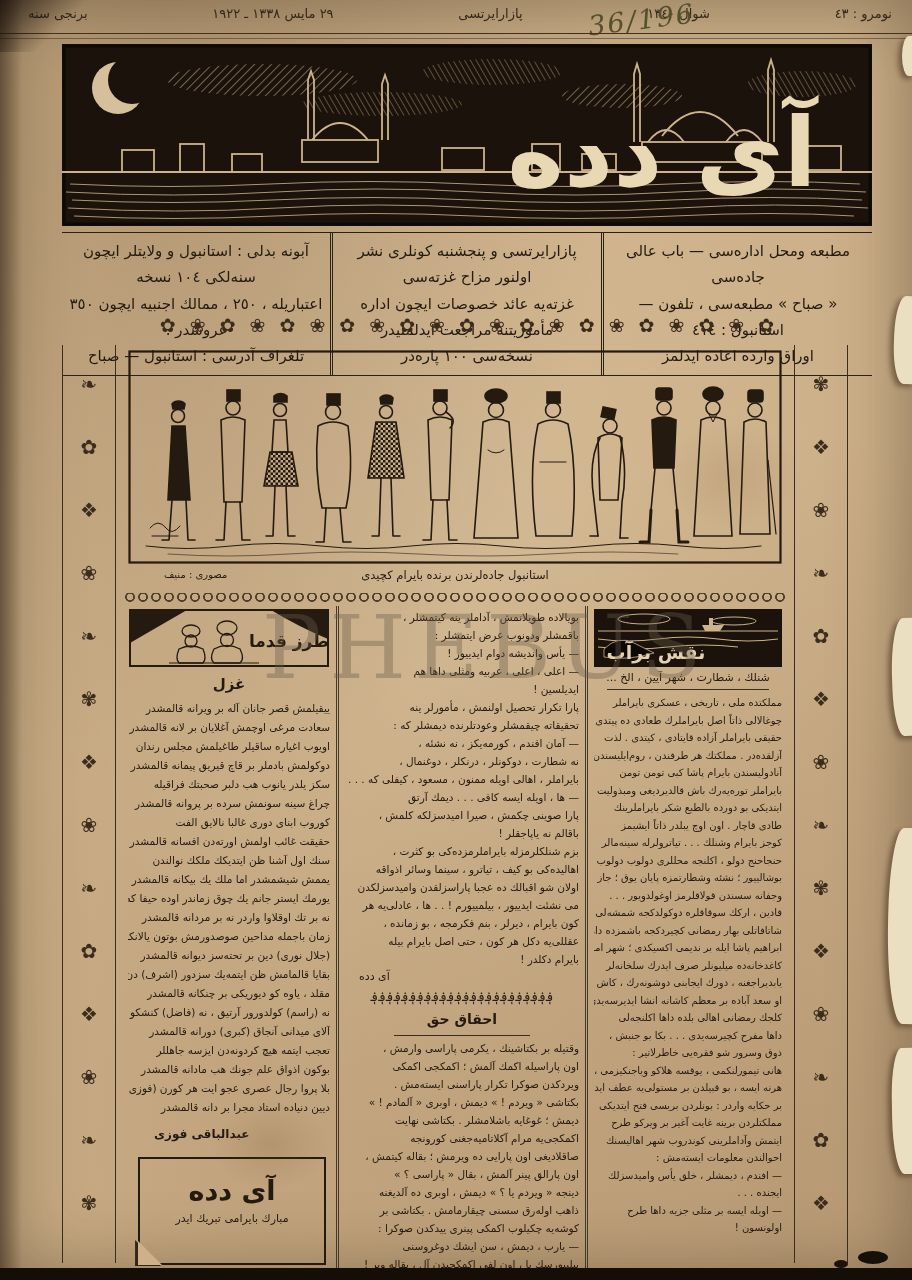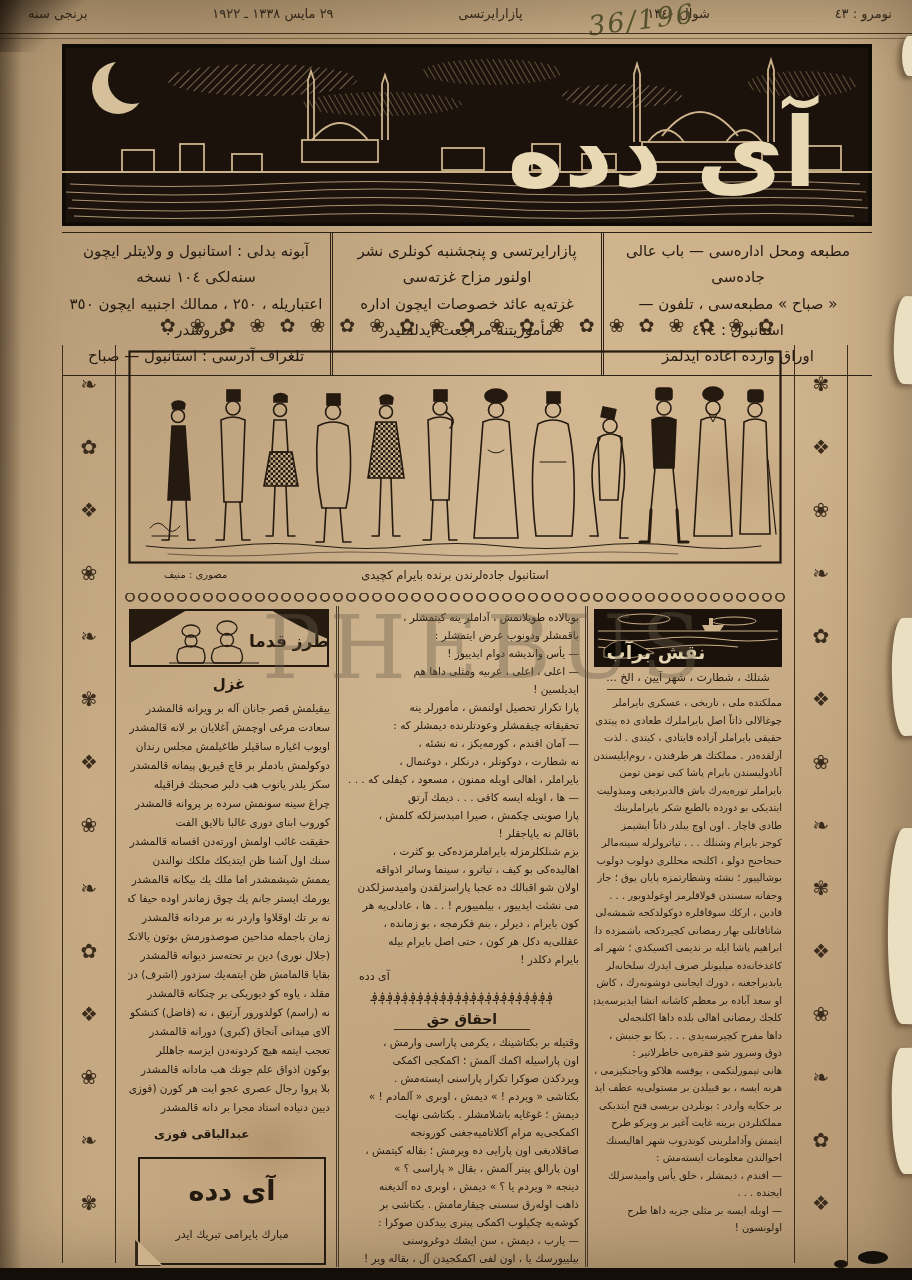--- a/index.html
+++ b/index.html
@@ -52,31 +52,31 @@
   .col-right{width:200px;}
   .col-middle{width:284px;border-right:3px double #463828;border-left:3px double #463828;}
   .col-left{width:214px;}
   .line{direction:rtl;white-space:nowrap;overflow:hidden;text-align:right;}
   .col-right .line{font-size:10px;line-height:17.5px;}
   .col-middle .line{font-size:10.5px;line-height:18px;}
   .poem-line{font-size:10.5px;line-height:19px;}
   .subtitle{direction:rtl;text-align:center;font-size:11px;margin-top:2px;white-space:nowrap;overflow:hidden;}
   .thin-rule{border-top:1px solid #3b2c1c;width:86%;margin:5px auto 4px;}
   .sub-heading{direction:rtl;text-align:center;font-weight:bold;font-size:14px;margin:4px auto 3px;
-    border-bottom:1px solid #3b2c1c;width:58%;padding-bottom:2px;}
+    border-bottom:1px solid #3b2c1c;width:58%;padding-bottom:8px;}
   .poem-title{direction:rtl;text-align:center;font-weight:bold;font-size:15px;margin:8px 0 6px;}
   .signature-mid{direction:rtl;text-align:left;font-size:11px;padding-left:14px;margin-top:2px;}
   .signature-left{direction:rtl;text-align:left;font-size:12px;font-weight:bold;padding-left:26px;margin-top:10px;}
   .ornament-row{text-align:center;font-size:13px;letter-spacing:2px;color:#241a10;line-height:20px;margin-top:4px;
     white-space:nowrap;overflow:hidden;}
   .col-header-box{margin:1px auto 4px;display:block;}
   
   .ad-box{position:relative;margin:16px 4px 0 10px;border:2px solid #241a10;height:104px;text-align:center;direction:rtl;}
   .ad-title{font-size:27px;font-weight:bold;margin-top:16px;}
-  .ad-line{font-size:11px;margin-top:22px;}
+  .ad-line{font-size:11px;margin-top:6px;}
   .fold{position:absolute;bottom:-2px;left:-2px;width:0;height:0;
     border-bottom:24px solid #cdb18a;border-right:24px solid transparent;}
   .fold-line{position:absolute;bottom:-2px;left:-2px;width:0;height:0;
     border-bottom:24px solid #241a10;border-right:24px solid transparent;transform:translate(-2px,0) scale(1.08);opacity:.9;}
   
   .watermark{position:absolute;top:596px;left:262px;font-family:"DejaVu Serif",serif;
     font-size:88px;letter-spacing:8px;color:rgba(105,92,74,.38);z-index:60;pointer-events:none;font-weight:normal;}
   
   .bottom-strip{position:absolute;bottom:0;left:0;width:100%;height:12px;background:#140e08;z-index:70;}
   .ink-blob{position:absolute;right:24px;bottom:16px;width:30px;height:13px;background:#15100a;border-radius:50%;z-index:71;}
@@ -173,20 +173,21 @@
 
   <div class="info-row">
     <div class="info-box rtl">
         <div class="info-line">مطبعه ومحل اداره‌سی — باب عالی جاده‌سی</div>
         <div class="info-line">« صباح » مطبعه‌سی ، تلفون — استانبول : ٤١٤</div>
         <div class="info-line">اوراق وارده اعاده ايدلمز</div>
       </div>
     <div class="info-box rtl">
         <div class="info-line">پازارايرتسی و پنجشنبه كونلری نشر اولنور مزاح غزته‌سی</div>
         <div class="info-line">غزته‌يه عائد خصوصات ايچون اداره مأموريتنه مراجعت ايدلمليدر</div>
+        <div class="info-line">نسخه‌سی ١٠٠ پاره‌در</div>
       </div>
     <div class="info-box rtl">
         <div class="info-line">آبونه بدلی : استانبول و ولايتلر ايچون سنه‌لكی ١٠٤ نسخه</div>
         <div class="info-line">اعتباريله ، ٢٥٠ ، ممالك اجنبيه ايچون ٣٥٠ غروشدر .</div>
         <div class="info-line">تلغراف آدرسی : استانبول — صباح</div>
       </div>
   </div>
 
   <div class="flower-band"><div class="flower">✿</div><div class="flower">❀</div><div class="flower">✿</div><div class="flower">❀</div><div class="flower">✿</div><div class="flower">❀</div><div class="flower">✿</div><div class="flower">❀</div><div class="flower">✿</div><div class="flower">❀</div><div class="flower">✿</div><div class="flower">❀</div><div class="flower">✿</div><div class="flower">❀</div><div class="flower">✿</div><div class="flower">❀</div><div class="flower">✿</div><div class="flower">❀</div><div class="flower">✿</div><div class="flower">❀</div><div class="flower">✿</div></div>
 

